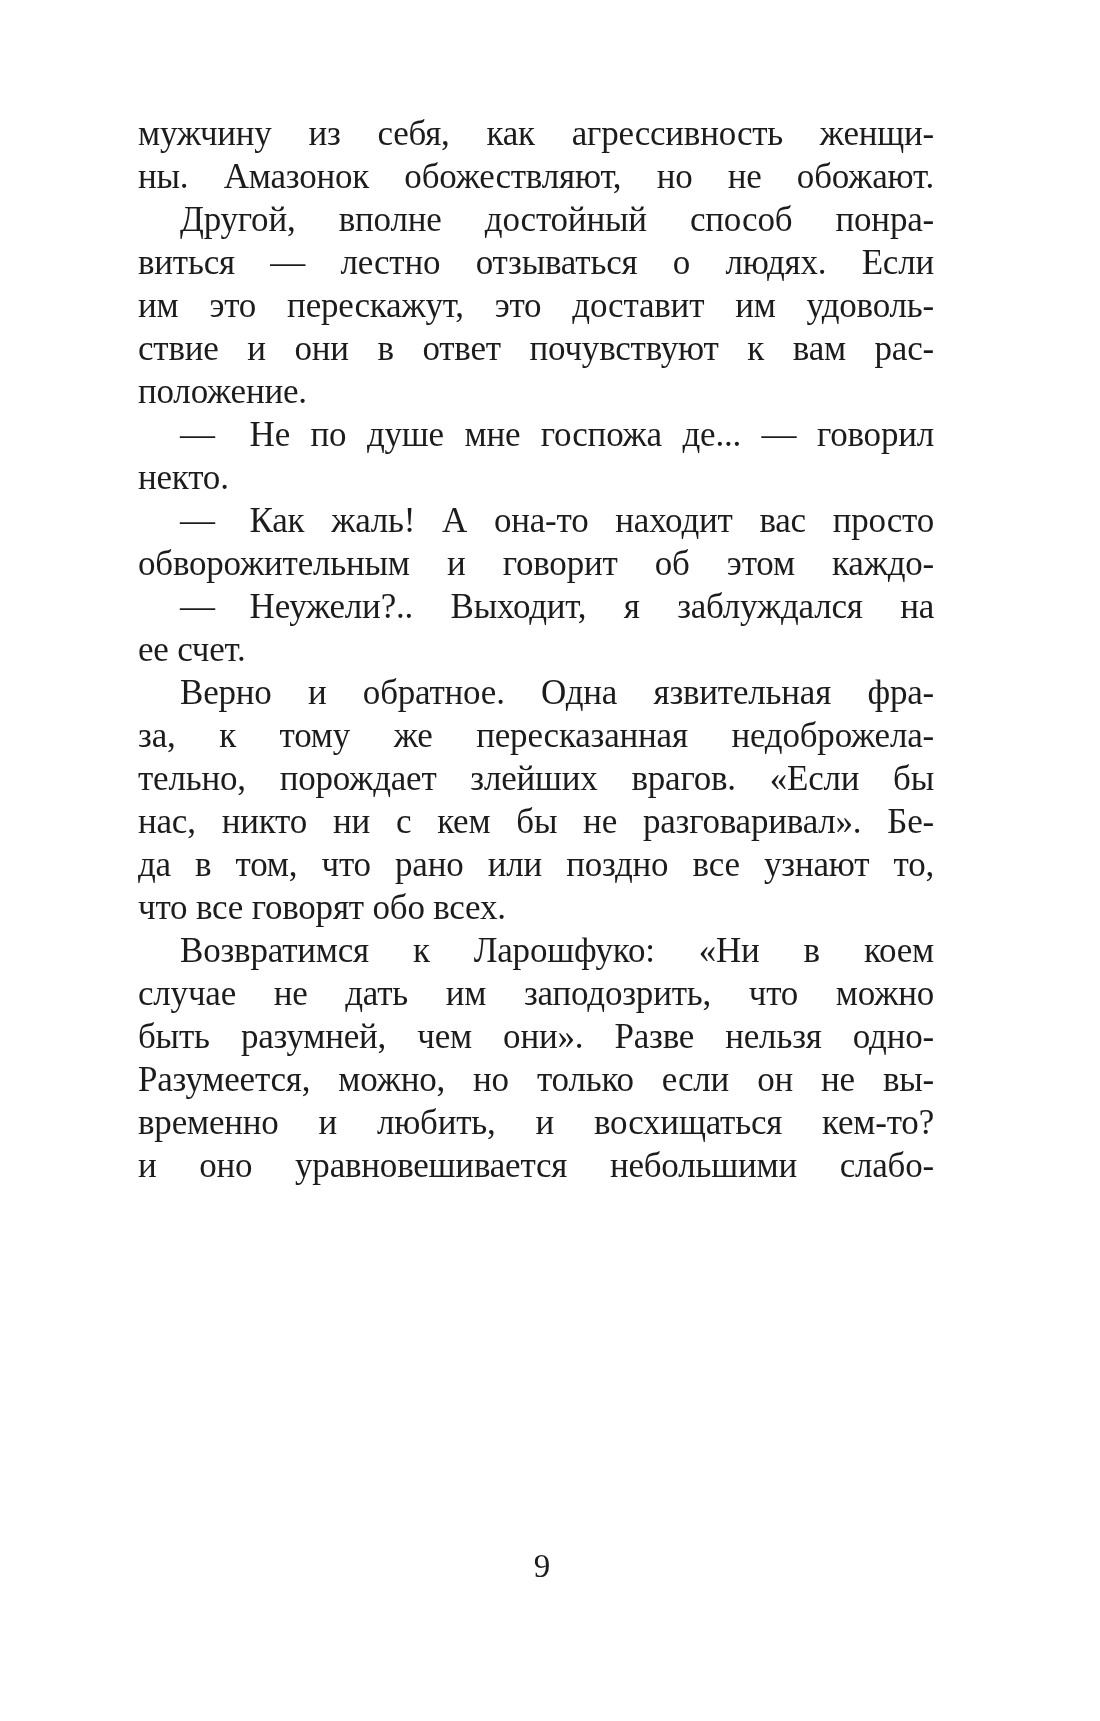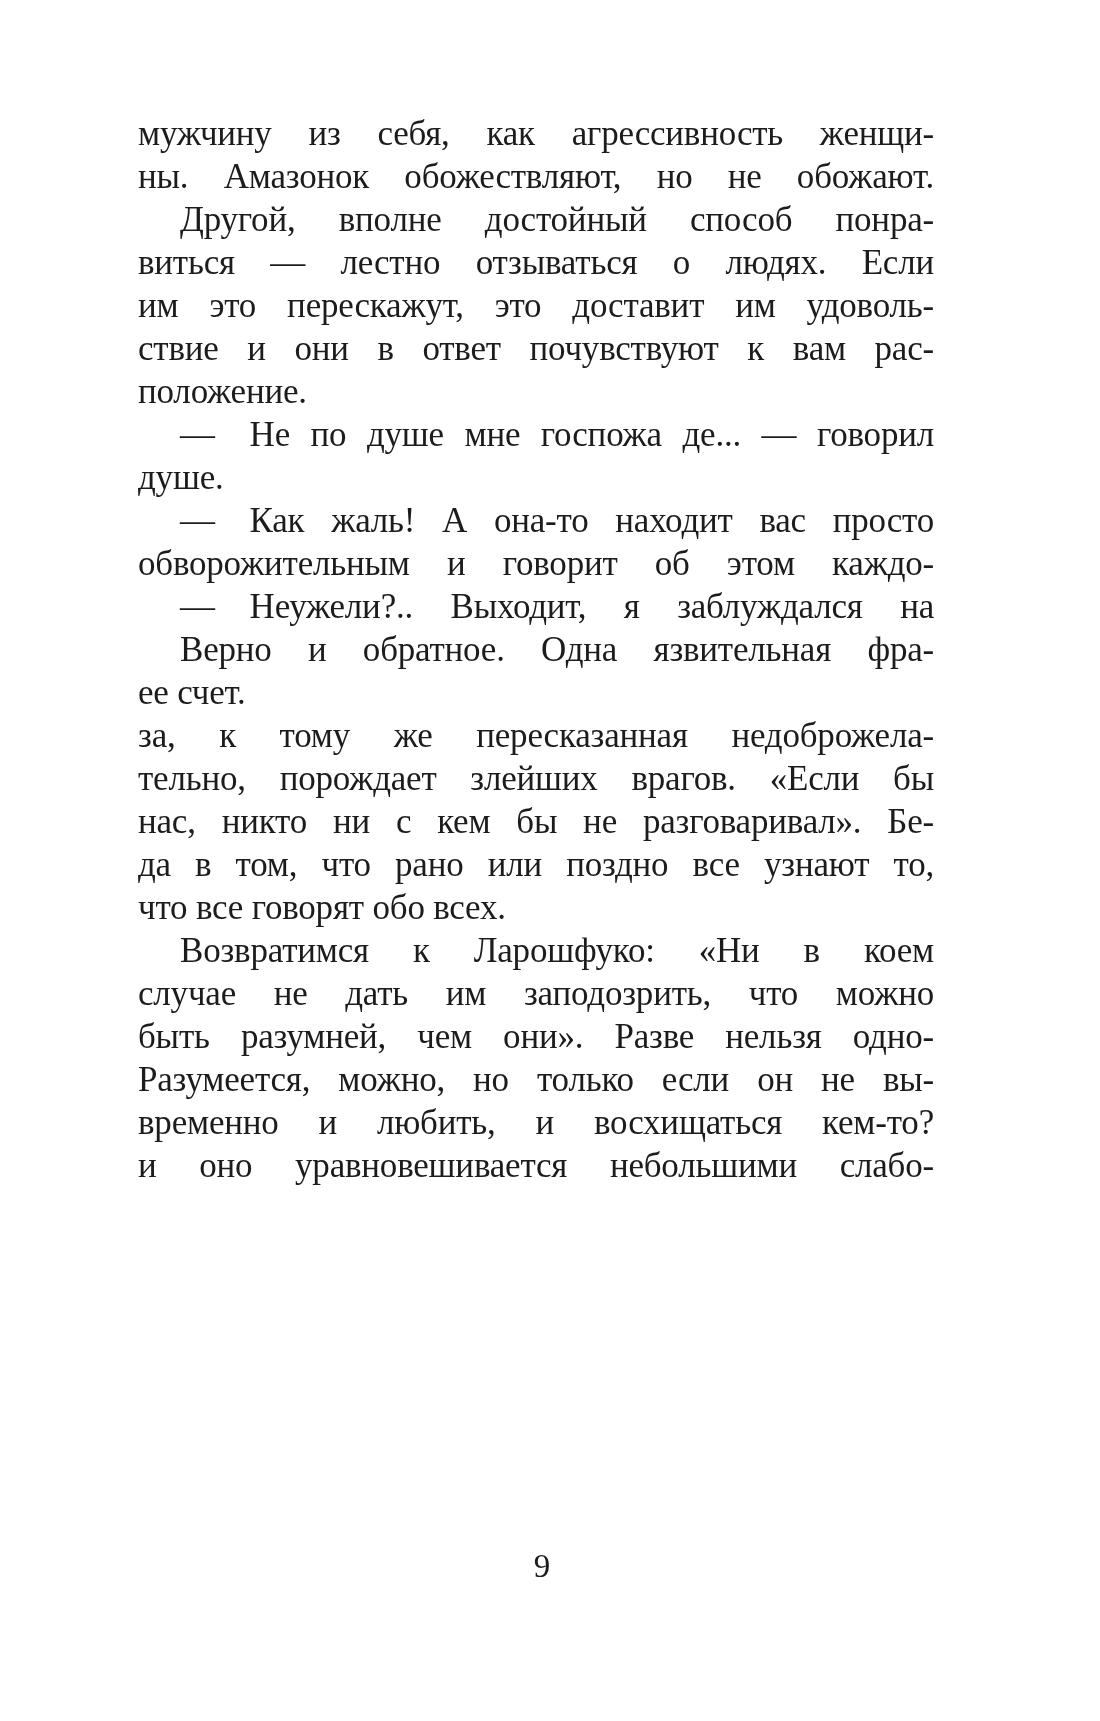--- a/index.html
+++ b/index.html
@@ -54,26 +54,26 @@
 <div class="book-page" style="color: rgb(28, 28, 28); background: rgb(255, 255, 255);">
   <div class="text-block" id="text-block">
       <div class="line justify">мужчину из себя, как агрессивность женщи-</div>
       <div class="line justify">ны. Амазонок обожествляют, но не обожают.</div>
       <div class="line indent justify">Другой, вполне достойный способ понра-</div>
       <div class="line justify">виться — лестно отзываться о людях. Если</div>
       <div class="line justify">им это перескажут, это доставит им удоволь-</div>
       <div class="line justify">ствие и они в ответ почувствуют к вам рас-</div>
       <div class="line">положение.</div>
       <div class="line indent justify">— Не по душе мне госпожа де... — говорил</div>
-      <div class="line">душе.</div>
+      <div class="line">некто.</div>
       <div class="line indent justify">— Как жаль! А она-то находит вас просто</div>
       <div class="line justify">обворожительным и говорит об этом каждо-</div>
       <div class="line indent justify">— Неужели?.. Выходит, я заблуждался на</div>
+      <div class="line">ее счет.</div>
       <div class="line indent justify">Верно и обратное. Одна язвительная фра-</div>
-      <div class="line">ее счет.</div>
       <div class="line justify">за, к тому же пересказанная недоброжела-</div>
       <div class="line justify">тельно, порождает злейших врагов. «Если бы</div>
       <div class="line justify">нас, никто ни с кем бы не разговаривал». Бе-</div>
       <div class="line justify">да в том, что рано или поздно все узнают то,</div>
       <div class="line">что все говорят обо всех.</div>
       <div class="line indent justify">Возвратимся к Ларошфуко: «Ни в коем</div>
       <div class="line justify">случае не дать им заподозрить, что можно</div>
       <div class="line justify">быть разумней, чем они». Разве нельзя одно-</div>
       <div class="line justify">Разумеется, можно, но только если он не вы-</div>
       <div class="line justify">временно и любить, и восхищаться кем-то?</div>

